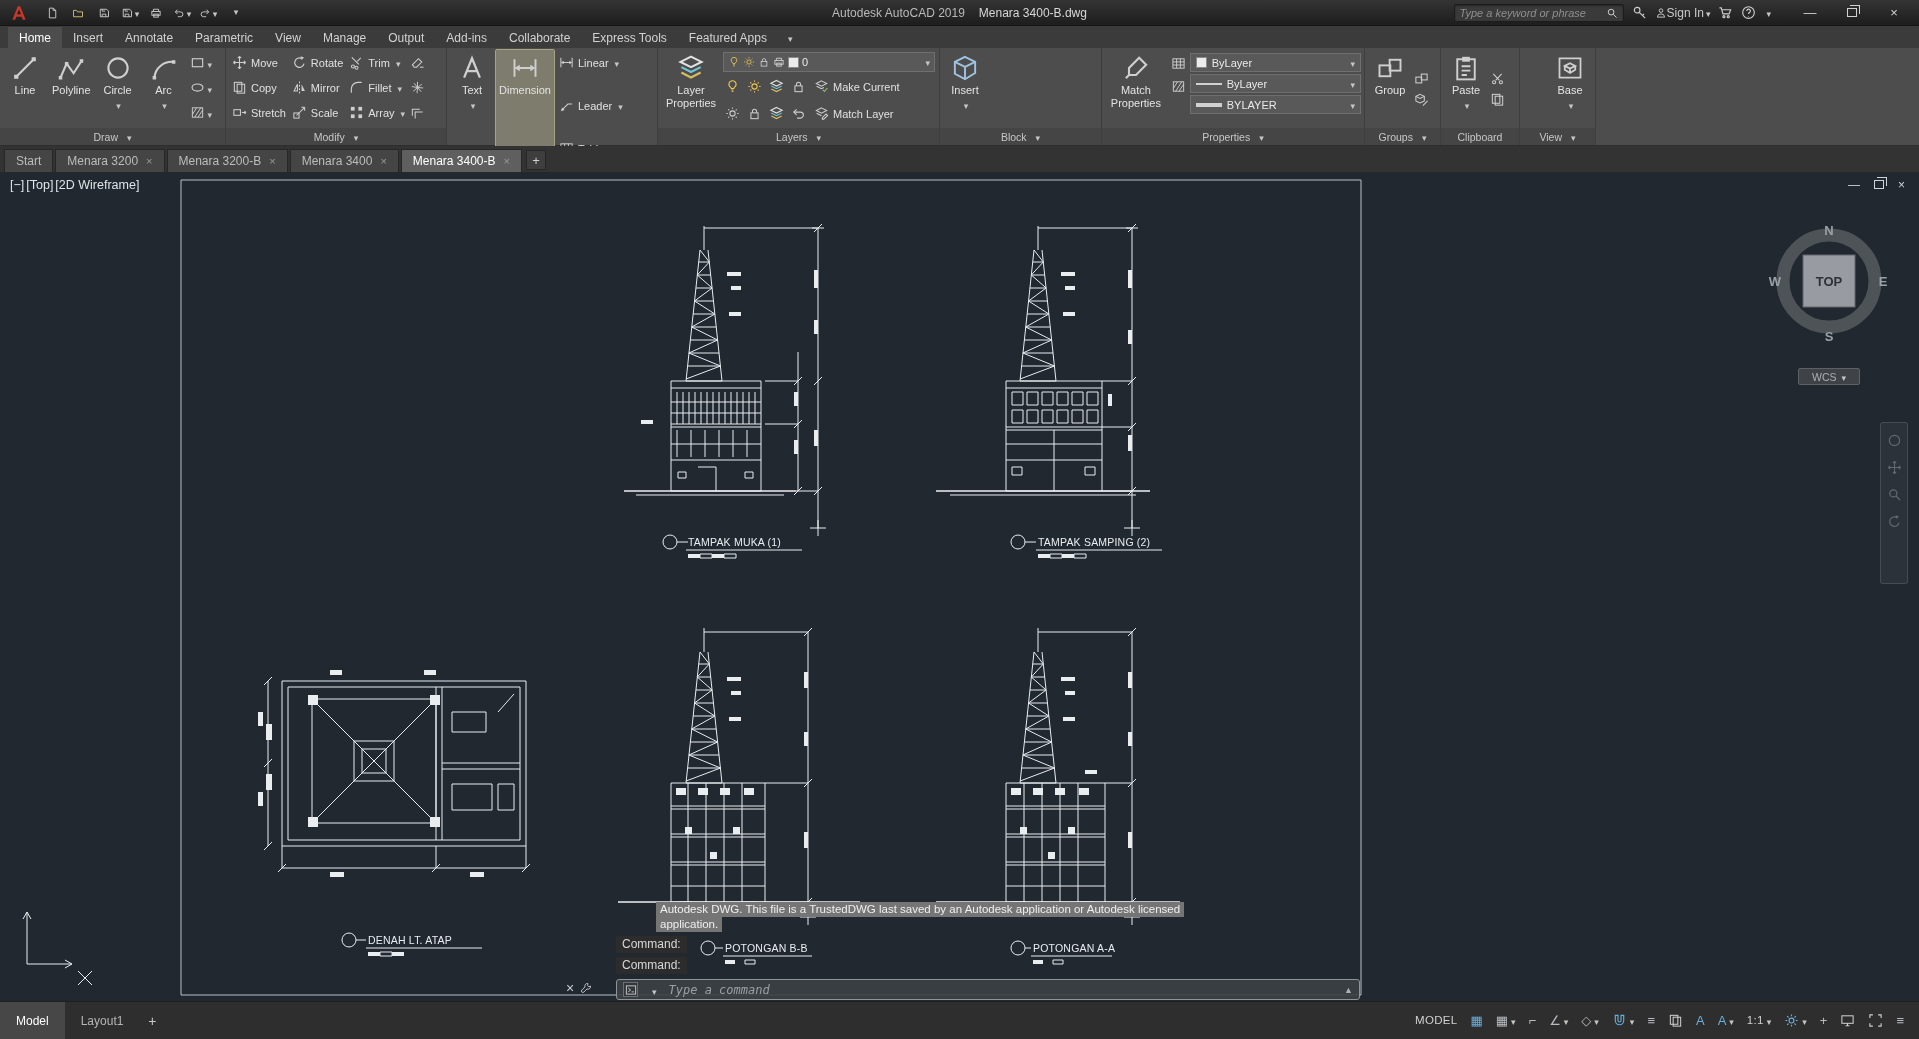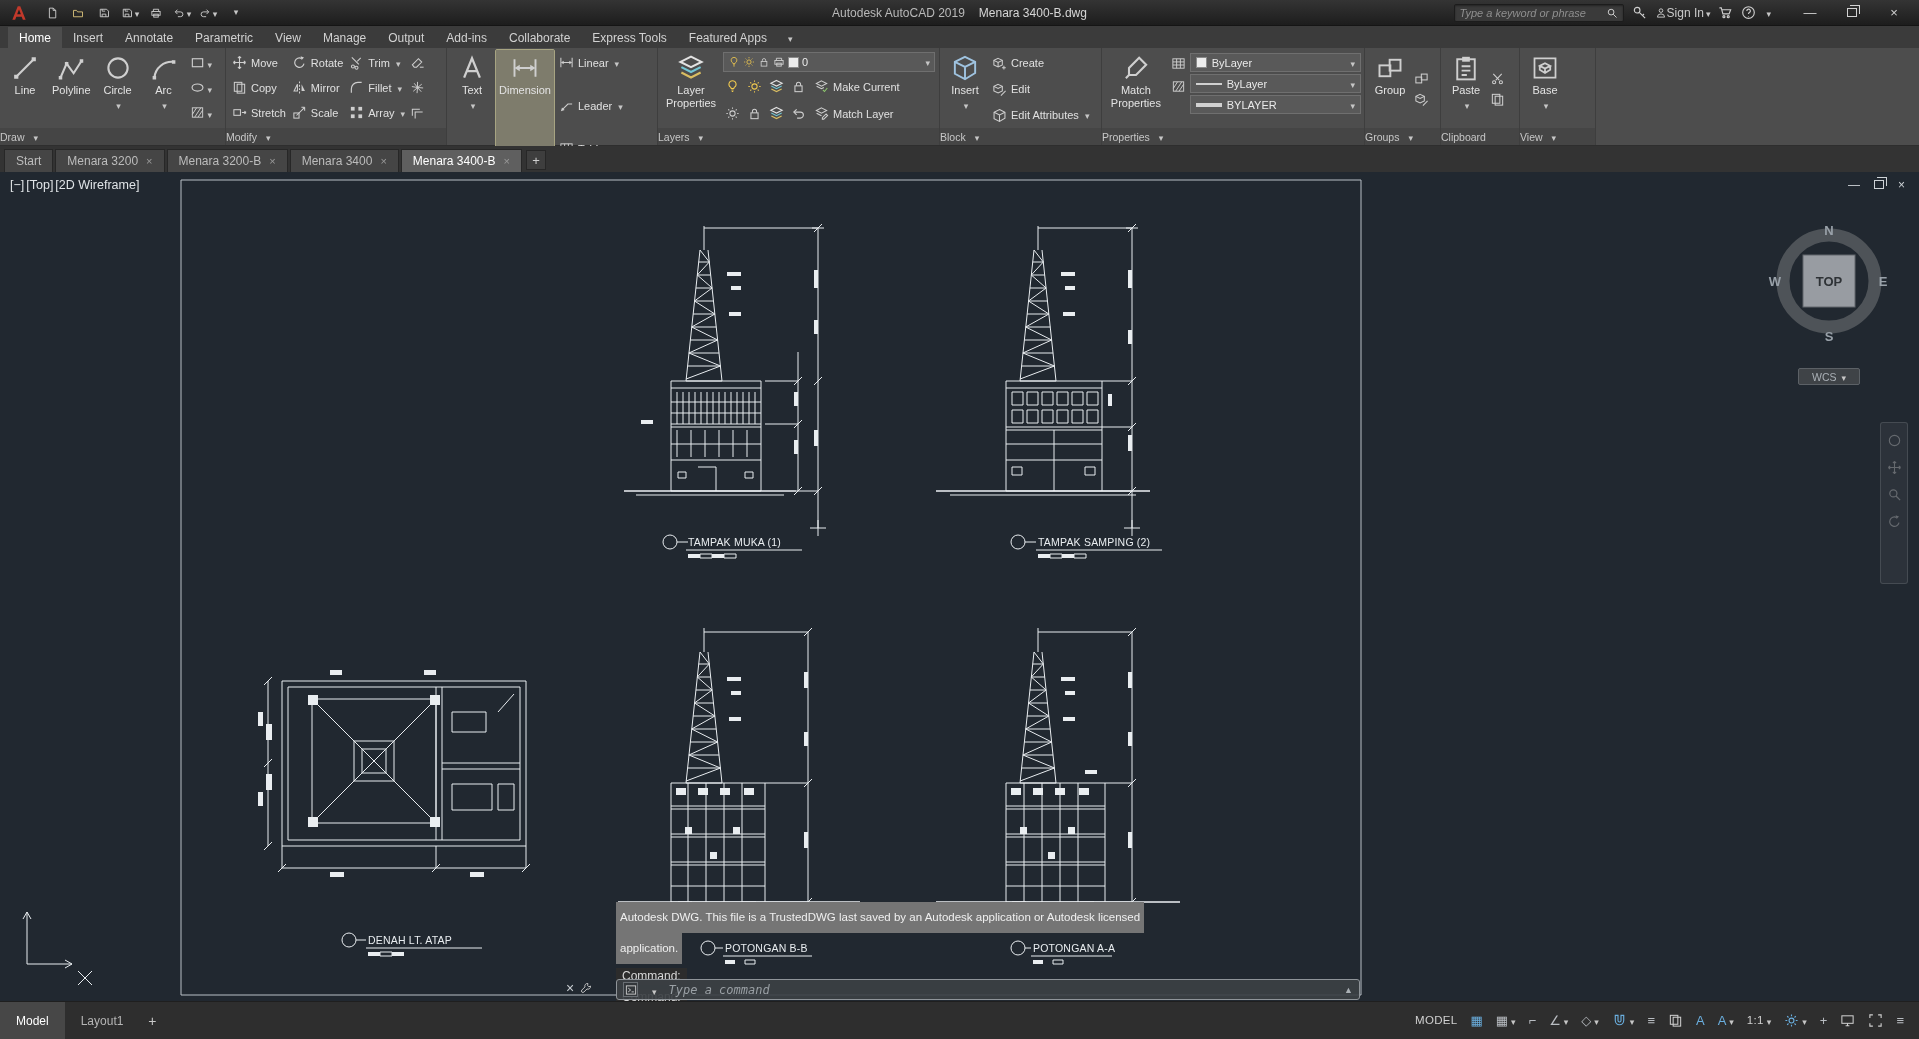--- a/index.html
+++ b/index.html
@@ -34,21 +34,21 @@
 
 #ribbontabs{position:absolute;top:26px;left:0;width:100%;height:22px;background:#3b3b3b;display:flex;align-items:flex-end;padding-left:8px;font-size:12px;color:#d2d2d2;}
 .rtab{padding:4px 11px 3px;cursor:default;white-space:nowrap;}
 .rtab.active{background:#4d4d4d;color:#ffffff;}
 .rtab-extra{display:flex;align-items:center;padding:0 8px 4px;}
 
 
 #ribbon{position:absolute;top:48px;left:0;width:100%;height:98px;background:#4d4d4d;display:flex;border-bottom:1px solid #2e2e2e;}
 .panel{display:flex;flex-direction:column;border-right:1px solid #3e3e3e;flex:none;}
 .pc{flex:1;display:flex;align-items:stretch;padding:2px 3px 0;gap:2px;}
-.ptitle{height:17px;background:#454545;color:#c7c7c7;font-size:10.5px;display:flex;align-items:center;gap:7px;}
+.ptitle{height:17px;background:#454545;color:#c7c7c7;font-size:10.5px;display:flex;align-items:center;justify-content:center;gap:7px;}
 .bigbtn{display:flex;flex-direction:column;align-items:center;padding:4px 3px 0;gap:2px;color:#e3e3e3;font-size:11px;text-align:center;line-height:1.15;min-width:44px;}
 .bigbtn.hl{background:#7e7c6c;outline:1px solid #a7a482;border-radius:1px;}
 .rowbtn{display:flex;align-items:center;gap:4px;font-size:11px;color:#e0e0e0;height:25px;padding:0 3px;white-space:nowrap;}
 .mini{display:flex;align-items:center;justify-content:center;height:25px;padding:0 2px;gap:1px;}
 .minicol{display:flex;flex-direction:column;justify-content:flex-start;}
 .mgrid{display:grid;grid-template-columns:auto auto auto auto;align-content:start;}
 .laycol{display:flex;flex-direction:column;width:212px;padding-top:2px;}
 .combo{display:flex;align-items:center;gap:3px;height:20px;background:#595959;border:1px solid #6f6f6f;padding:0 4px;color:#eaeaea;font-size:11px;}
 .layrow{display:flex;align-items:flex-end;height:27px;gap:3px;}
 .swatch{width:11px;height:11px;background:#ececec;border:1px solid #8a8a8a;flex:none;}
@@ -76,21 +76,21 @@
 .dtext{fill:#e9edf0;font-size:10.5px;font-family:"Liberation Sans",sans-serif;letter-spacing:.2px;}
 .vp-controls{position:absolute;top:6px;left:10px;color:#dfe3e6;font-size:12.5px;display:flex;gap:2px;z-index:6;}
 .docbtns{position:absolute;top:6px;right:14px;display:flex;gap:14px;color:#ced3d7;font-size:12px;z-index:6;align-items:center;}
 .viewcube{position:absolute;top:44px;left:1764px;z-index:5;}
 .wcs{position:absolute;top:196px;left:1798px;width:62px;height:17px;background:#3f4347;border:1px solid #5c6166;border-radius:2px;color:#aab0b6;font-size:10.5px;display:flex;align-items:center;justify-content:center;gap:3px;z-index:5;}
 .navbar{position:absolute;top:250px;left:1880px;width:28px;height:162px;background:rgba(255,255,255,0.05);border:1px solid rgba(255,255,255,0.12);border-radius:3px;display:flex;flex-direction:column;align-items:center;gap:12px;padding-top:10px;z-index:5;}
 .navbar .ic{opacity:.35;}
 
 
 #cmdwin{position:absolute;left:616px;top:730px;z-index:7;font-family:"DejaVu Sans Mono","Liberation Mono",monospace;}
-.tline{display:table;background:#757575;color:#efefef;font-size:11.5px;line-height:15px;padding:8px 4px;}
+.tline{display:table;background:#757575;color:#efefef;font-size:11.5px;line-height:15px;padding:0 4px;margin-left:40px;}
 .promptline{display:table;background:#2c2c2c;color:#d8d8d8;font-size:12px;line-height:15px;padding:1px 6px;margin-top:4px;font-family:inherit;}
 .cmd-tools{position:absolute;left:566px;top:809px;display:flex;align-items:center;gap:6px;z-index:8;color:#c9ced2;}
 .cmd-input{position:absolute;left:616px;top:807px;width:744px;height:21px;background:rgba(60,64,68,0.92);border:1px solid #8f9499;border-radius:3px;display:flex;align-items:center;gap:12px;padding:0 6px;z-index:8;}
 .cmd-input input{flex:1;background:transparent;border:none;outline:none;color:#cfd4d8;font-size:12px;font-family:"DejaVu Sans Mono","Liberation Mono",monospace;}
 .cmd-input input::placeholder{color:#9aa0a5;font-style:italic;}
 .cmd-scroll{font-size:9px;color:#aab0b5;}
 .cmd-x{font-size:14px;line-height:1;}
 .cmdicon-box{width:15px;height:15px;background:#33373b;border:1px solid #6a6f74;display:flex;align-items:center;justify-content:center;}
 
 
@@ -833,41 +833,20 @@
 
     <div class="panel" style="width:162px">
       <div class="pc">
         <div class="bigbtn">
             <svg class="ic ic-lg" style="color:#9fc3e0">
               <use href="#sym-cube"></use>
             </svg>
             <span>Insert</span>
             <span class="caret"></span>
           </div>
-        <div class="minicol" style="justify-content:center;gap:1px">
-          <div class="rowbtn">
-              <svg class="ic">
-                <use href="#sym-cubeplus"></use>
-              </svg>
-              <span>Create</span>
-            </div>
-          <div class="rowbtn">
-              <svg class="ic">
-                <use href="#sym-cubepencil"></use>
-              </svg>
-              <span>Edit</span>
-            </div>
-          <div class="rowbtn">
-              <svg class="ic">
-                <use href="#sym-cube"></use>
-              </svg>
-              <span>Edit Attributes</span>
-              <span class="caret"></span>
-            </div>
-        </div>
       </div>
       <div class="ptitle">
           <span>Block</span>
           <span class="caret"></span>
         </div>
     </div>
 
     <div class="panel" style="width:263px">
       <div class="pc">
         <div class="bigbtn" style="width:62px">
@@ -949,21 +928,21 @@
               <use href="#sym-copy"></use>
             </svg>
         </div>
       </div>
       <div class="ptitle">
           <span>Clipboard</span>
         </div>
     </div>
 
     <div class="panel" style="width:76px">
-      <div class="pc" style="justify-content:flex-start">
+      <div class="pc" style="justify-content:flex-end">
         <div class="bigbtn">
             <svg class="ic ic-lg">
               <use href="#sym-base"></use>
             </svg>
             <span>Base</span>
             <span class="caret"></span>
           </div>
       </div>
       <div class="ptitle">
           <span>View</span>

